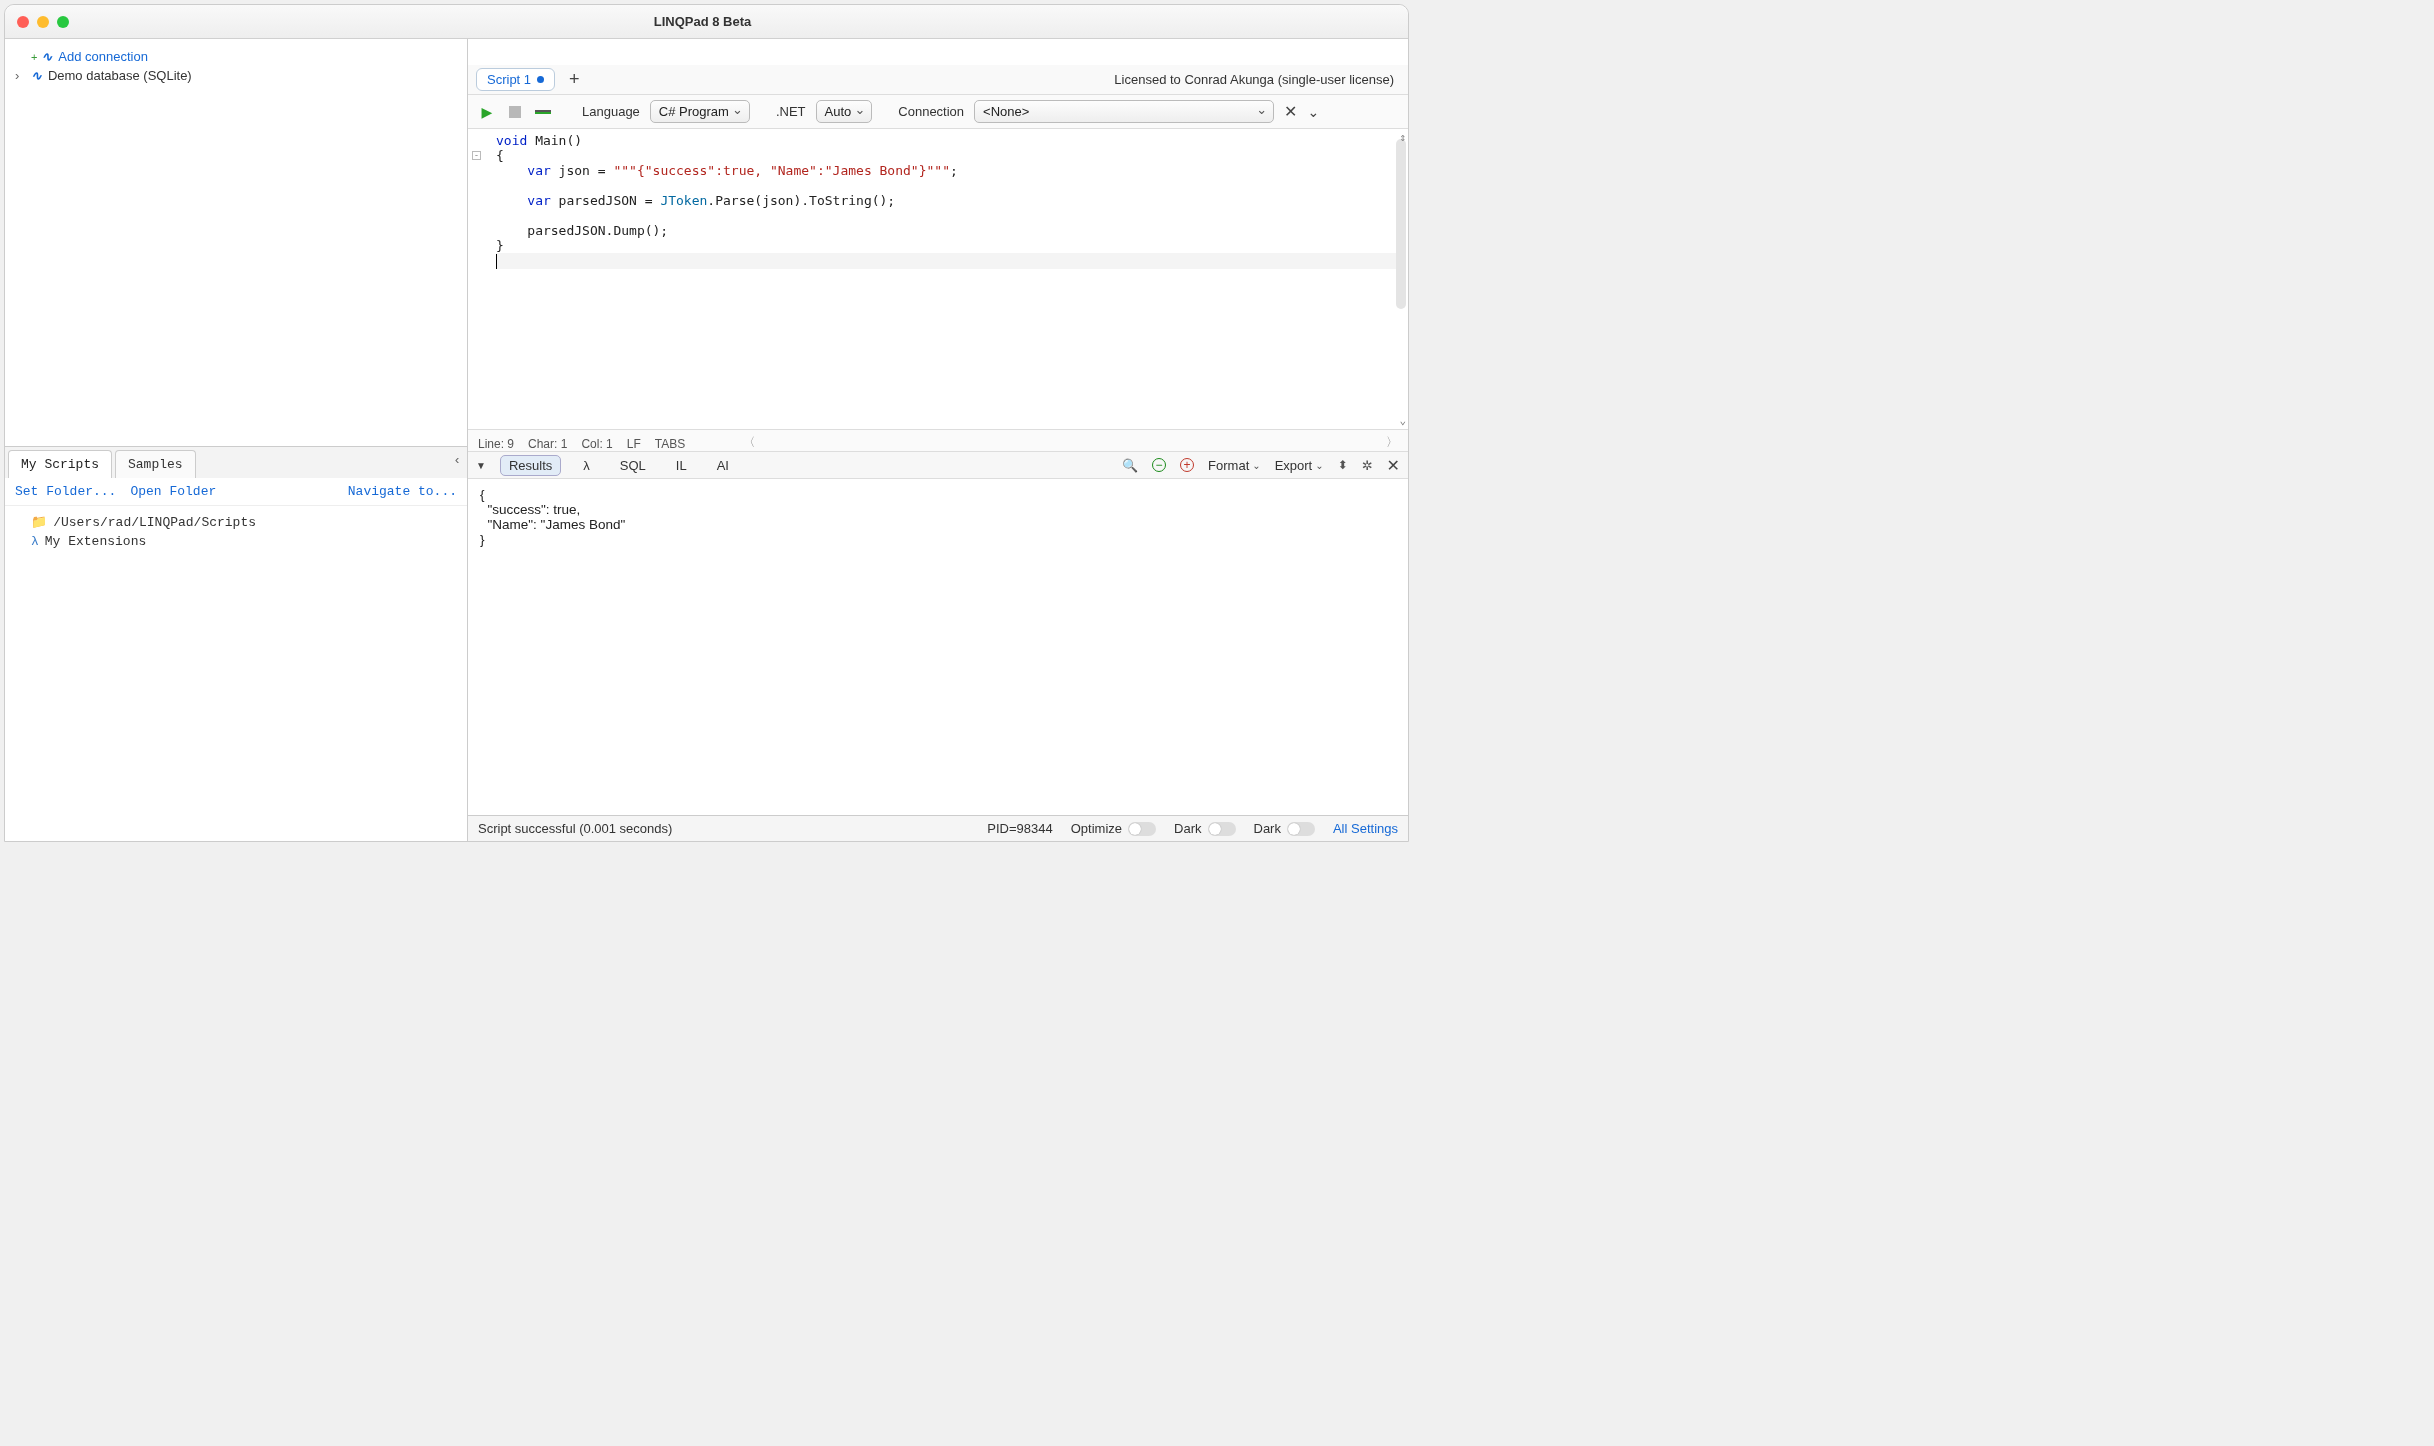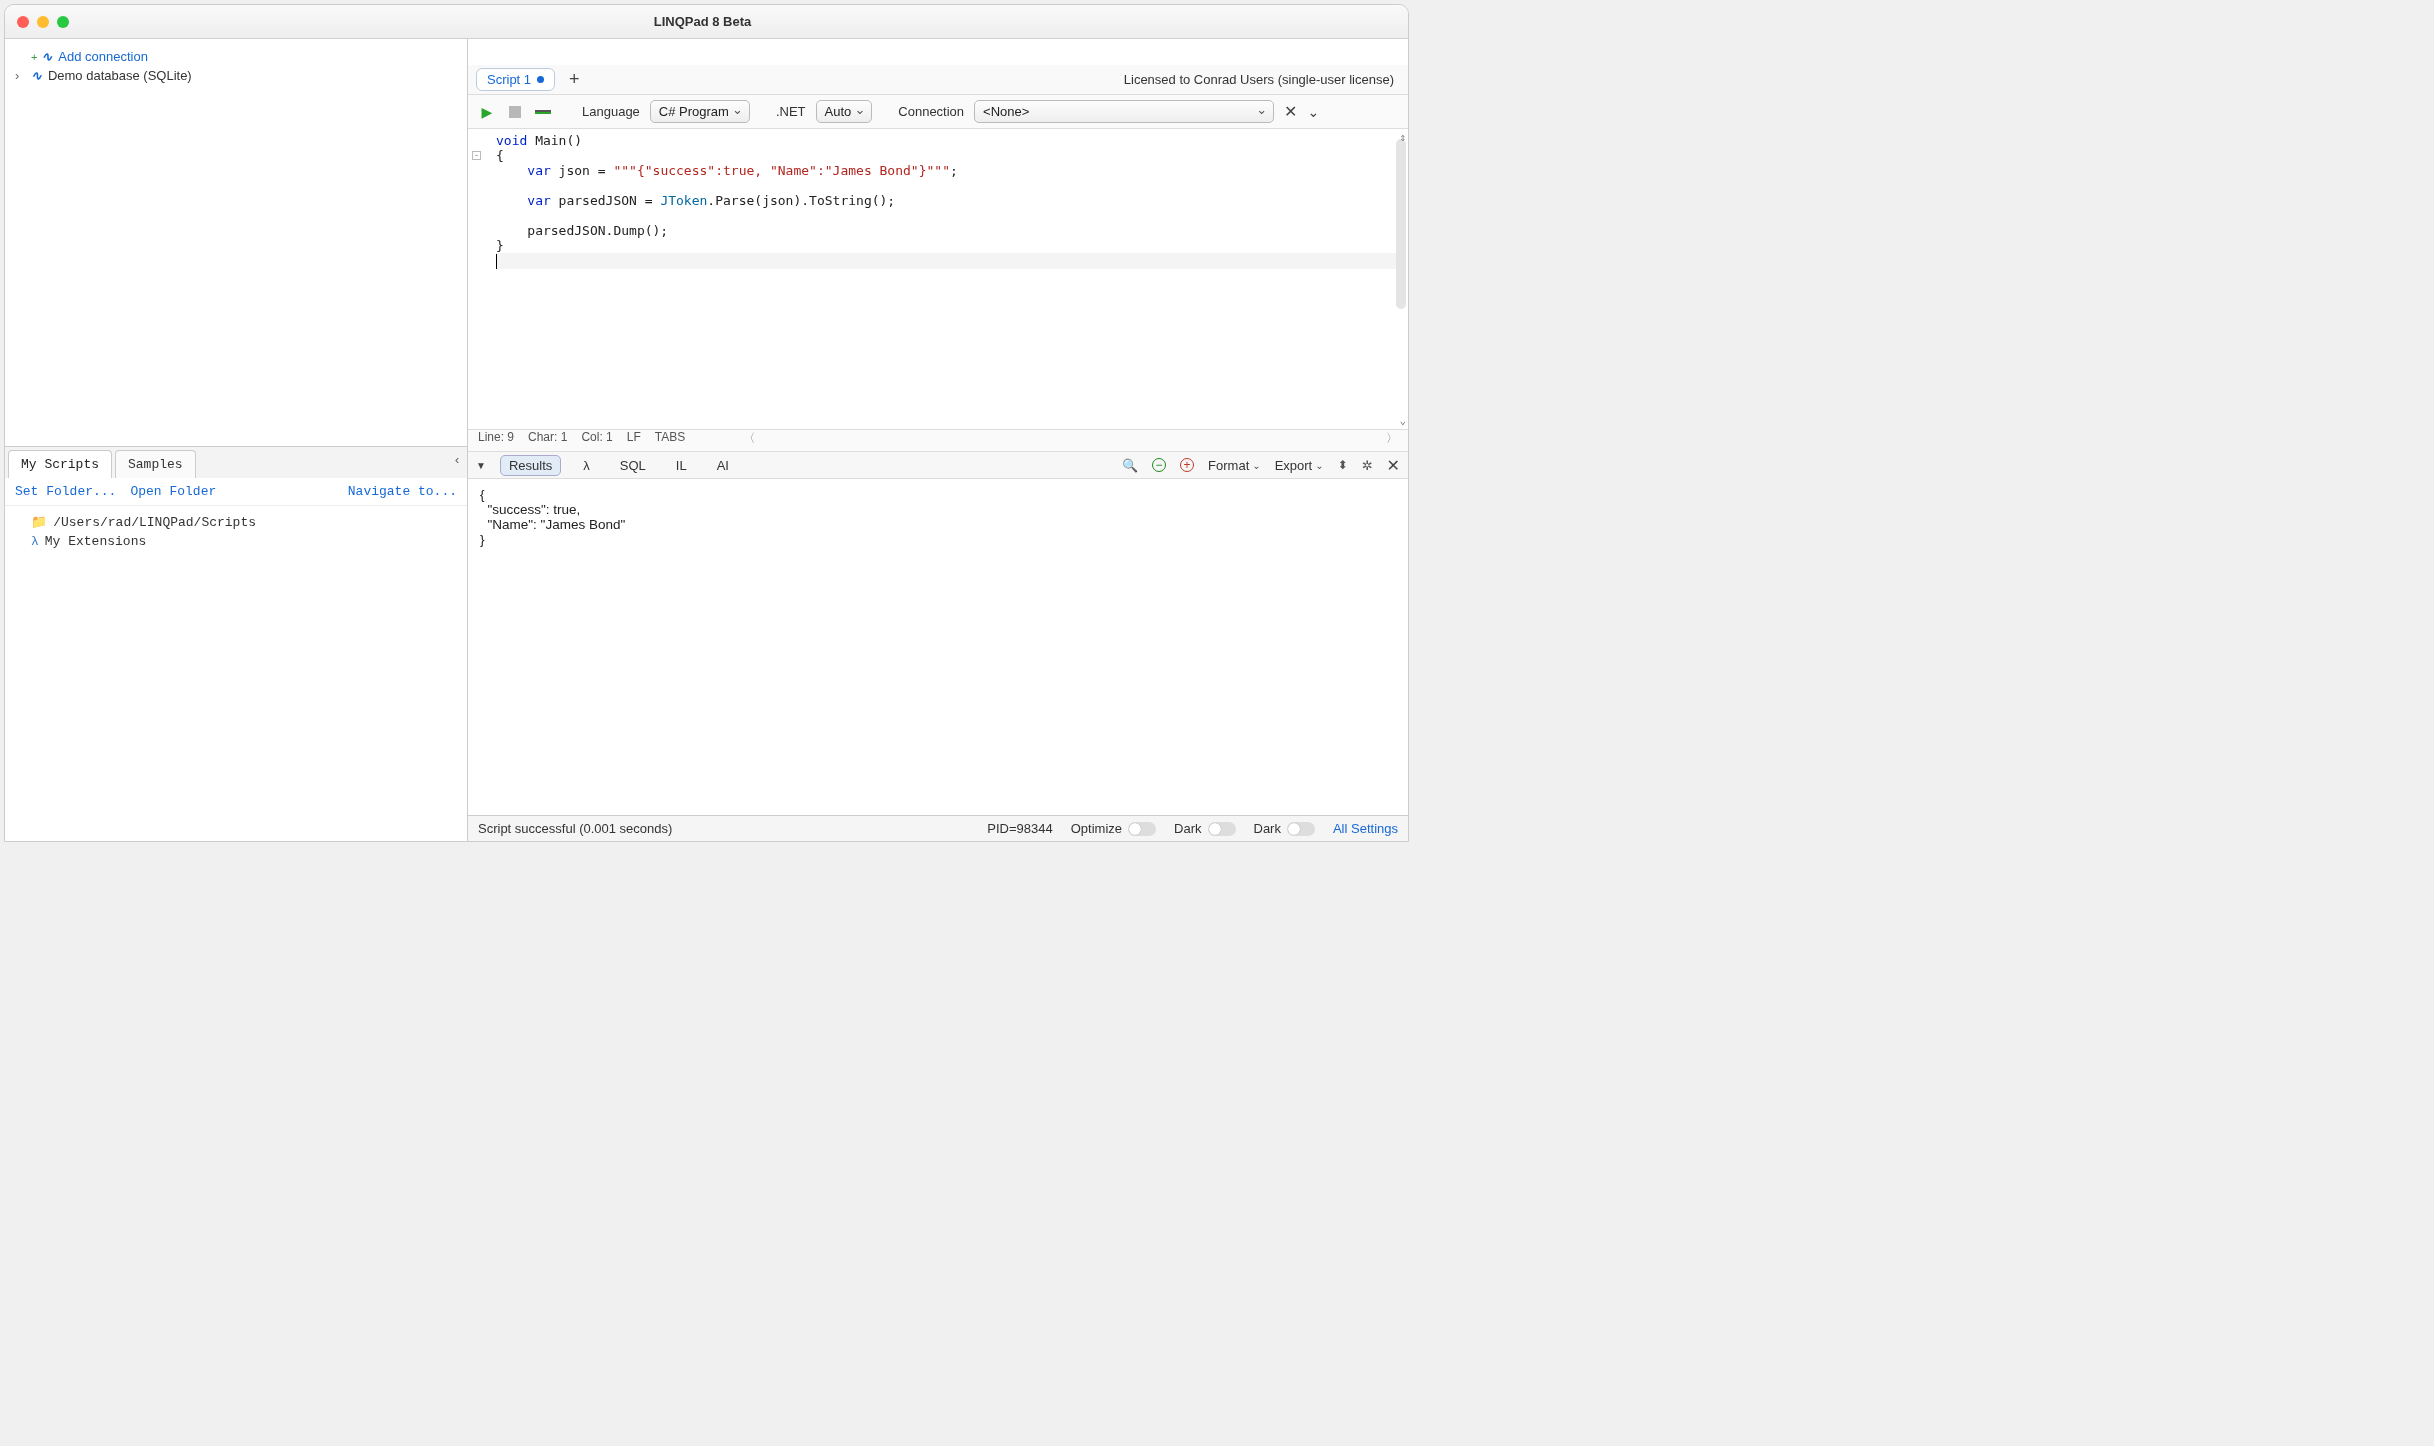--- a/index.html
+++ b/index.html
@@ -49,21 +49,21 @@
 .editor { flex: 0 0 300px; display: flex; background: #fff; position: relative; font-family: Menlo, Consolas, monospace; font-size: 13px; overflow: hidden; }
 .gutter { width: 18px; background: #fff; border-right: none; position: relative; }
 .fold { position: absolute; left: 4px; font-size: 9px; color: #888; border: 1px solid #bbb; width: 9px; height: 9px; line-height: 7px; text-align: center; cursor: pointer; }
 .code { flex: 1; padding: 4px 10px; white-space: pre; color: #222; position: relative; }
 .kw { color: #0021c7; } .str { color: #b2261f; } .type { color: #0369a1; }
 .cursor-line { background: #f4f4f4; display: inline-block; width: 100%; }
 .cursor { display: inline-block; width: 1px; height: 15px; background: #000; vertical-align: middle; }
 .vscroll { position: absolute; right: 2px; top: 10px; width: 10px; height: 170px; background: #e4e4e4; border-radius: 5px; }
 .ed-corner { position: absolute; right: 2px; bottom: 2px; font-size: 11px; color: #777; cursor: pointer; }
 .ed-corner-top { position: absolute; right: 2px; top: 2px; font-size: 11px; color: #777; cursor: pointer; }
-.status-mini { height: 22px; border-top: 1px solid #ddd; background: #fafafa; display: flex; align-items: flex-start; padding: 0 10px; gap: 14px; color: #555; font-size: 12px; }
+.status-mini { height: 22px; border-top: 1px solid #ddd; background: #fafafa; display: flex; align-items: flex-end; padding: 0 10px; gap: 14px; color: #555; font-size: 12px; }
 .status-mini .spacer { flex: 1; }
 .nav-ar { color: #888; cursor: pointer; font-size: 12px; }
 .results-bar { height: 28px; border-top: 1px solid #ddd; border-bottom: 1px solid #ddd; background: #f7f7f7; display: flex; align-items: center; padding: 0 8px; gap: 14px; }
 .results-bar .rtab { padding: 2px 8px; border-radius: 5px; color: #333; cursor: pointer; }
 .results-bar .rtab.active { background: #e2ecf7; border: 1px solid #aac; }
 .tri { color: #444; cursor: pointer; font-size: 10px; }
 .ricon { width: 16px; height: 16px; display: flex; align-items: center; justify-content: center; cursor: pointer; color: #555; font-size: 13px; }
 .ricon.search { color: #1669d6; }
 .ricon.minus { color: #1a8a1a; border: 1.5px solid #1a8a1a; border-radius: 50%; width: 14px; height: 14px; line-height: 10px; font-size: 12px; }
 .ricon.plus { color: #c0392b; border: 1.5px solid #c0392b; border-radius: 50%; width: 14px; height: 14px; line-height: 10px; font-size: 12px; }
@@ -136,21 +136,21 @@
       </div>
     </div>
 
     <div class="main">
       <div class="tabbar">
         <div class="script-tab">
           <span>Script 1</span>
           <span class="dirty-dot"></span>
         </div>
         <div class="addtab">+</div>
-        <div class="license">Licensed to Conrad Users (single-user license)</div>
+        <div class="license">Licensed to Conrad Akunga (single-user license)</div>
       </div>
 
       <div class="toolbar">
         <div class="tb-btn play">▶</div>
         <div class="tb-btn">
             <div class="stop"></div>
           </div>
         <div class="tb-btn">
             <div class="mark"></div>
           </div>

